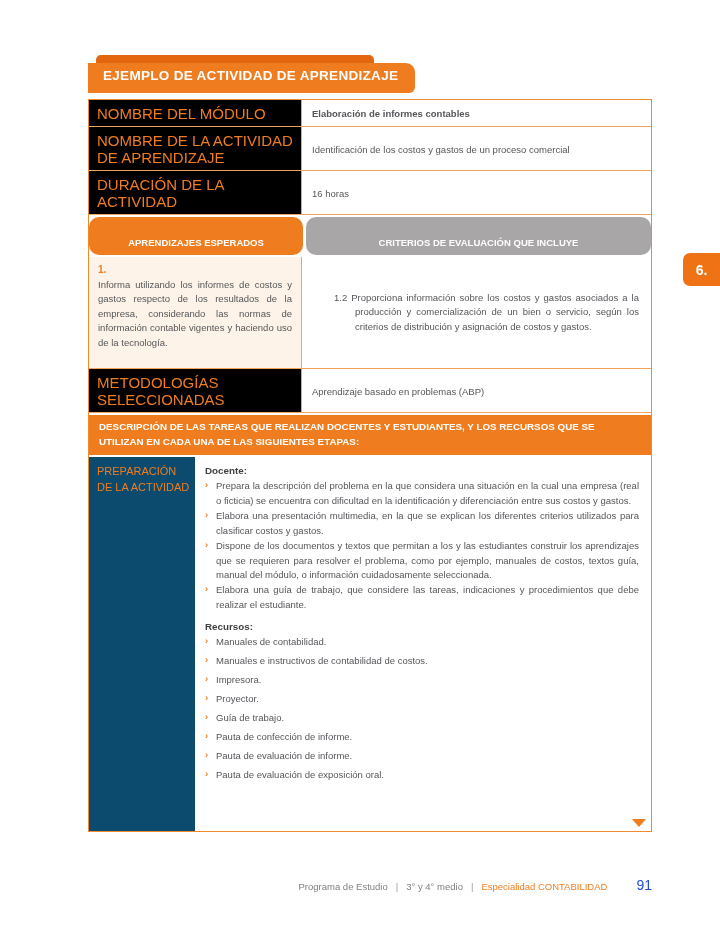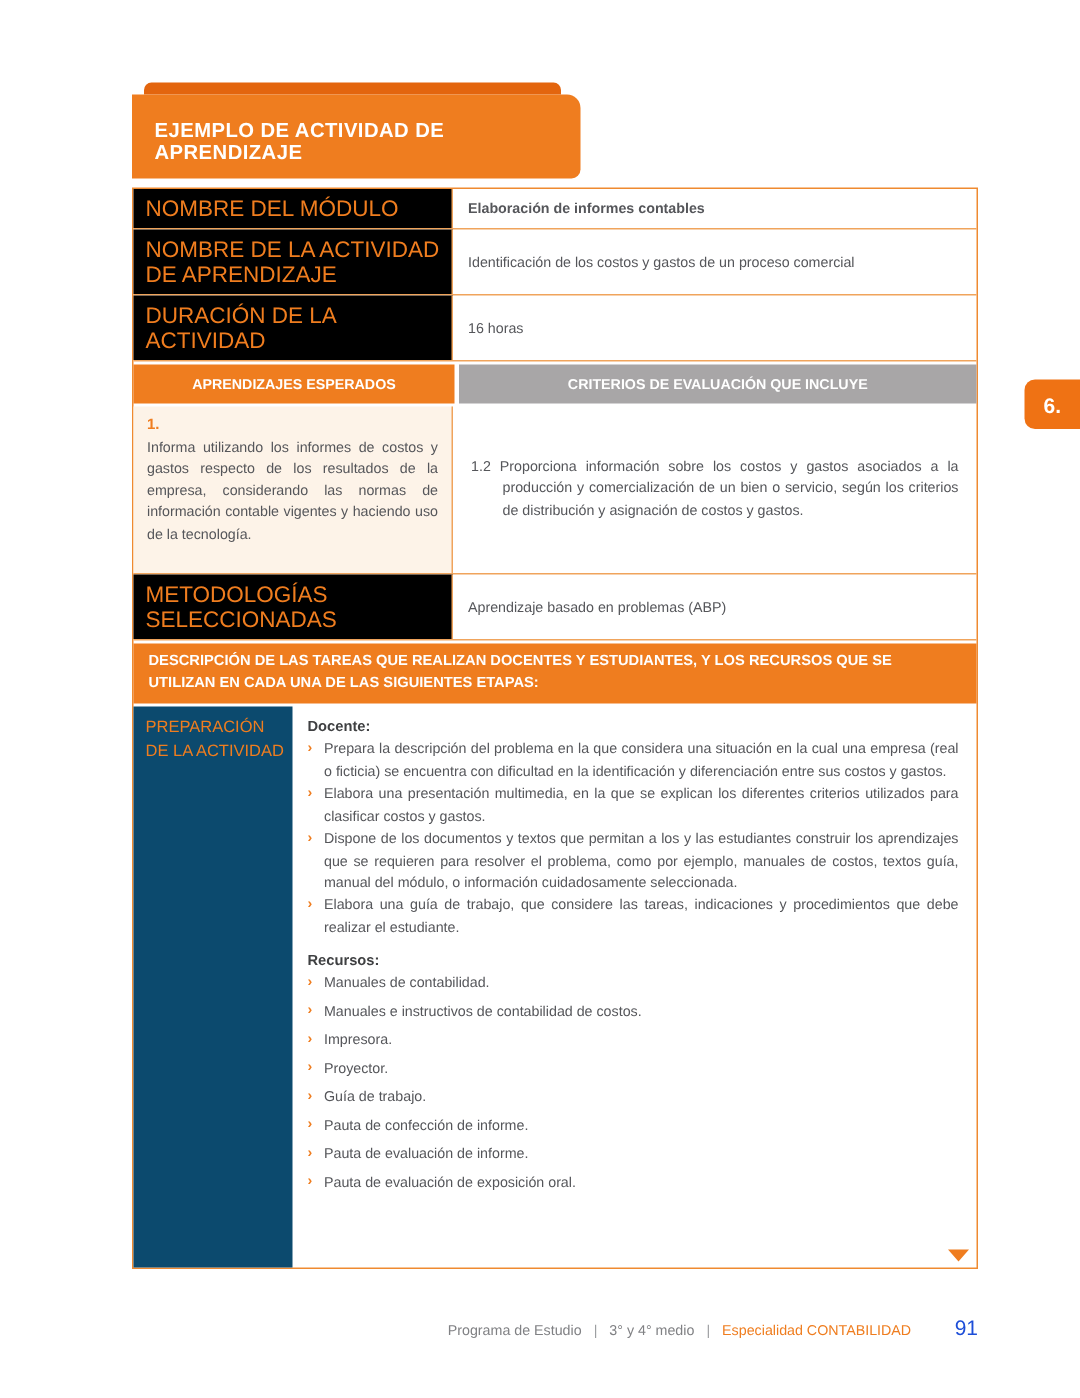--- a/index.html
+++ b/index.html
@@ -5,49 +5,49 @@
   * { margin: 0; padding: 0; box-sizing: border-box; }
   html, body { width: 720px; height: 932px; background: #ffffff; }
   body { font-family: "Liberation Sans", sans-serif; position: relative; overflow: hidden; }
 
   .page { position: absolute; inset: 0; background: #ffffff; }
 
   .content { position: absolute; left: 88px; top: 55px; width: 564px; }
 
   
   .title-strip { margin-left: 8px; width: 278px; height: 8px; background: #e3650e; border-radius: 5px 5px 0 0; }
-  .title-tab { width: 299px; background: #ef7d1f; color: #ffffff; font-weight: bold;
-               font-size: 13.5px; letter-spacing: .3px; padding: 16px 0 10px 15px;
+  .title-tab { width: 327px; background: #ef7d1f; color: #ffffff; font-weight: bold;
+               font-size: 13.5px; letter-spacing: .3px; padding: 5px 0 10px 15px;
                border-radius: 0 9px 6px 0; margin-bottom: 6px; }
 
   
   .tbl { position: relative; border: 1px solid #ef8a30; background: #ffffff; }
 
   .irow { display: flex; min-height: 21px; border-bottom: 1px solid #f0a45c; }
   .ilabel { flex: 0 0 213px; background: #000000; color: #ef7d1f; font-size: 15px;
             padding: 5px 8px 4px; border-right: 1px solid #f0a45c;
             display: flex; align-items: center; }
   .ivalue { flex: 1; font-size: 9.5px; color: #55565a; padding: 5px 10px 4px;
             display: flex; align-items: center; }
   .bold { font-weight: bold; }
 
   .head-row { display: flex; gap: 3px; margin: 2px 0; }
   .hcell { color: #ffffff; font-weight: bold; font-size: 9.5px; text-align: center;
-           padding: 8px 6px 7px; }
+           padding: 20px 6px 7px; border-radius: 10px; }
   .hcell.orange { flex: 0 0 214px; background: #ef7d1f; }
   .hcell.gray { flex: 1; background: #a8a6a7; }
 
   .body-row { display: flex; min-height: 112px; border-bottom: 1px solid #f0a45c; }
   .ap-cell { flex: 0 0 213px; background: #fdf3e8; border-right: 1px solid #f0a45c;
              padding: 7px 9px; }
   .ap-num { color: #ef7d1f; font-weight: bold; font-size: 10px; margin-bottom: 3px; }
   .ap-text { font-size: 9.5px; color: #55565a; line-height: 1.52; text-align: justify; }
   .crit-cell { flex: 1; display: flex; align-items: center; padding: 8px 12px; }
   .crit-text { font-size: 9.5px; color: #55565a; line-height: 1.52; text-align: justify;
-               padding-left: 21px; text-indent: -21px; }
+               padding-left: 21px; text-indent: -21px; margin-left: 20px; }
 
   .banner { background: #ef7d1f; color: #ffffff; font-weight: bold; font-size: 9.8px;
             line-height: 1.5; padding: 5px 10px 6px; margin: 2px 0; }
 
   .prep-row { display: flex; min-height: 374px; }
   .prep-label { flex: 0 0 106px; background: #0c4a6e; color: #ef7d1f; font-size: 11px;
                 line-height: 1.45; padding: 7px 5px 7px 8px; }
   .prep-content { flex: 1; padding: 6px 12px 8px 10px; }
   .subhead { font-weight: bold; font-size: 9.8px; color: #3f4042; margin: 2px 0 3px; }
   .subhead.recursos { margin-top: 9px; }

